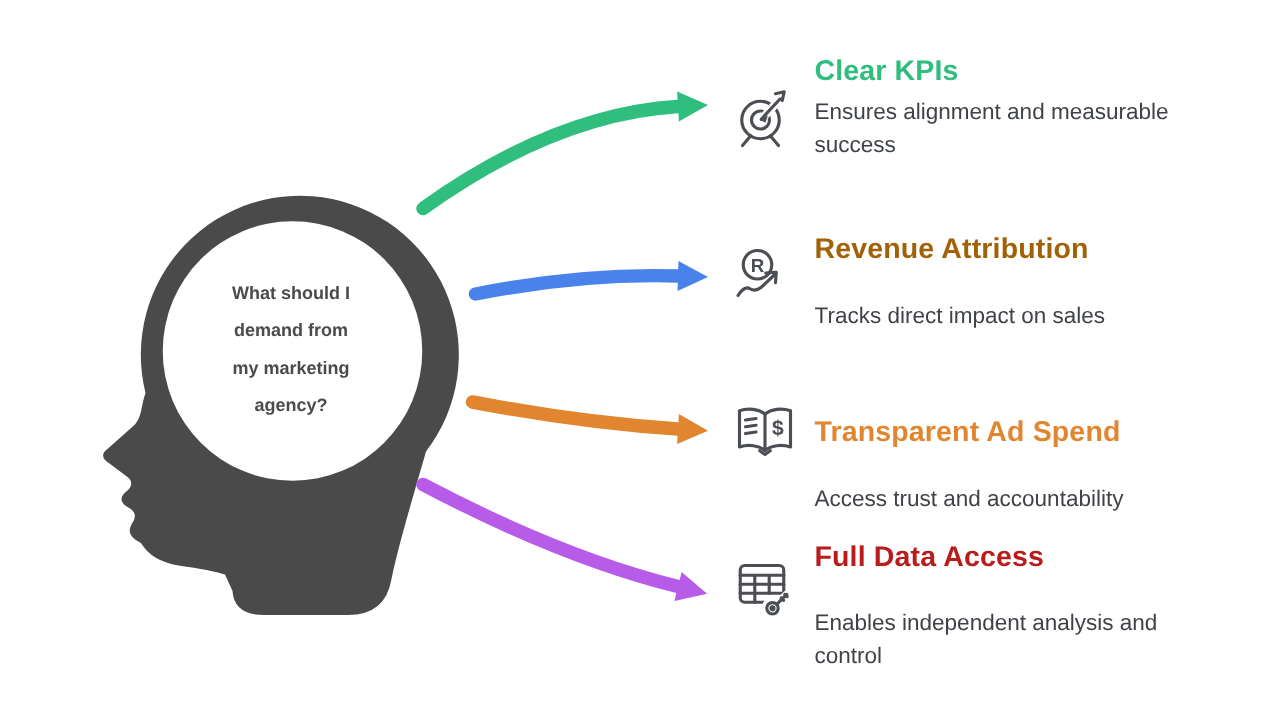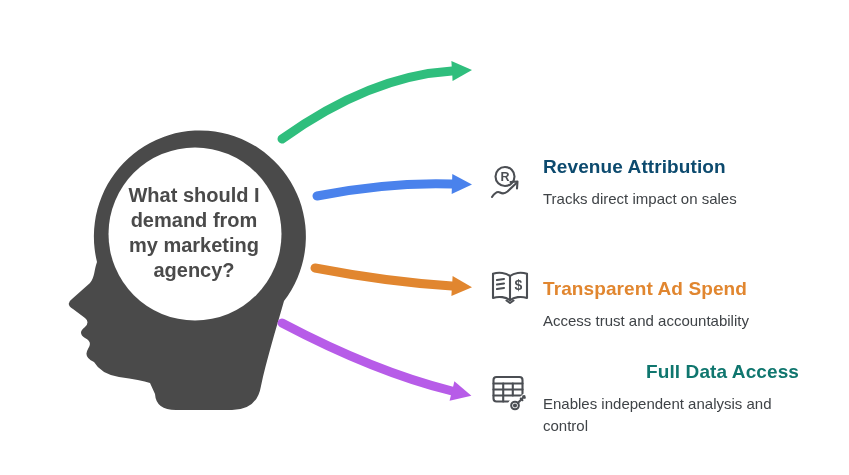--- a/index.html
+++ b/index.html
@@ -13,21 +13,21 @@
   }
   .scene { position: absolute; left: 0; top: 0; width: 849px; height: 475px; }
   .arrow-shaft { fill: none; stroke-width: 9; stroke-linecap: round; }
   .question {
     position: absolute;
     left: 102px;
     top: 183px;
     width: 184px;
     text-align: center;
     font-weight: 700;
-    font-size: 20px;
+    font-size: 12px;
     line-height: 25px;
     letter-spacing: 0px;
     color: var(--color-head, #4a4a4a);
     white-space: pre-line;
   }
   .item { position: absolute; left: 488px; }
   .item .icon { position: absolute; left: 0; width: 44px; height: 44px; }
   .icon svg {
     width: 100%; height: 100%;
     stroke: var(--color-icon, #4b4e53);
@@ -38,21 +38,21 @@
   }
   .glyph {
     fill: var(--color-icon, #4b4e53);
     stroke: none;
     font-family: "Liberation Sans", sans-serif;
     font-weight: 700;
   }
   .halo { stroke: #ffffff; stroke-width: 5.5; }
   .item .text { margin-left: 55px; width: 256px; }
   .title { font-size: 19px; font-weight: 700; line-height: 22px; letter-spacing: 0.1px; }
-  .desc { font-size: 15px; line-height: 21.5px; color: var(--color-text, #3f4347); margin-top: 10px; }
+  .desc { font-size: 15px; line-height: 21.5px; color: var(--color-text, #3f4347); margin-top: 22px; }
   .item1 { top: 37px; }  .item1 .icon { top: 19px; } .item1 .desc { margin-top: 5px; }
   .item2 { top: 156px; } .item2 .icon { top: 7px; }
   .item3 { top: 258px; } .item3 .icon { top: 8px; }
   .item4 { top: 361px; } .item4 .icon { top: 9px; }
 </style>
 </head>
 <body>
 
 <div class="canvas">
 
@@ -91,32 +91,50 @@
       <path class="arrow-shaft" d="M 282,323 Q 375,372 452,391" stroke="#B75CE8"></path>
       <polygon points="471.4,395.8 449.6,400.7 454.4,381.3" fill="#B75CE8"></polygon>
     </g>
   </svg>
 
   <div class="question">What should I
 demand from
 my marketing
 agency?</div>
 
+  <div class="item item1">
+    <div class="icon">
+      <svg viewBox="0 0 44 44">
+        <circle cx="19" cy="24" r="12.5"></circle>
+        <circle cx="19" cy="24" r="6"></circle>
+        <path class="halo" d="M 21,22 L 32,10"></path>
+        <path d="M 19.5,23.5 L 32,10"></path>
+        <path d="M 29,6.5 L 34.8,5.2 L 33.5,11"></path>
+        <polygon class="glyph" points="19,24 24,20.8 22.2,25.8"></polygon>
+        <path d="M 12.5,34.5 L 7,41"></path>
+        <path d="M 25.5,34.5 L 31,41"></path>
+      </svg>
+    </div>
+    <div class="text">
+      <div class="title" style="color: rgb(47, 190, 125);">Clear KPIs</div>
+      <div class="desc">Ensures alignment and measurable success</div>
+    </div>
+  </div>
 
   <div class="item item2">
     <div class="icon">
       <svg viewBox="0 0 44 44">
         <circle cx="17" cy="13.5" r="9.5"></circle>
         <text class="glyph" x="17" y="18" font-size="12.5" text-anchor="middle">R</text>
         <path d="M 4,34 C 7,29.5 9.5,28 12,29.5 C 14.5,31 16.5,31 19.5,28.5 L 28.5,20"></path>
         <path d="M 22.5,19 L 29.5,18.5 L 29,25.5"></path>
       </svg>
     </div>
     <div class="text">
-      <div class="title" style="color: #0c4a6e;">Revenue Attribution</div>
+      <div class="title" style="color: #a16207;">Revenue Attribution</div>
       <div class="desc">Tracks direct impact on sales</div>
     </div>
   </div>
 
   <div class="item item3">
     <div class="icon">
       <svg viewBox="0 0 44 44">
         <path d="M 22,10 C 18,6.8 11,5.8 5,7.8 L 5,32 C 11,30 18,31 22,34.2"></path>
         <path d="M 22,10 C 26,6.8 33,5.8 39,7.8 L 39,32 C 33,30 26,31 22,34.2"></path>
         <path d="M 22,10 L 22,34.2"></path>
@@ -145,18 +163,18 @@
         <circle class="halo" cx="27" cy="35.5" r="4.5"></circle>
         <path class="halo" d="M 30,33 L 36.5,26.5"></path>
         <circle cx="27" cy="35.5" r="3.8"></circle>
         <circle cx="27" cy="35.5" r="1"></circle>
         <path d="M 29.8,32.9 L 36.5,26.2"></path>
         <path d="M 32.8,28.6 l 1.6,1.6"></path>
         <path d="M 35.2,26.2 l 1.6,1.6"></path>
       </svg>
     </div>
     <div class="text">
-      <div class="title" style="color: #0f766e; text-align: right;">Full Data Access</div>
+      <div class="title" style="color: #b91c1c;">Full Data Access</div>
       <div class="desc">Enables independent analysis and control</div>
     </div>
   </div>
 
 </div>
 
 </body></html>

